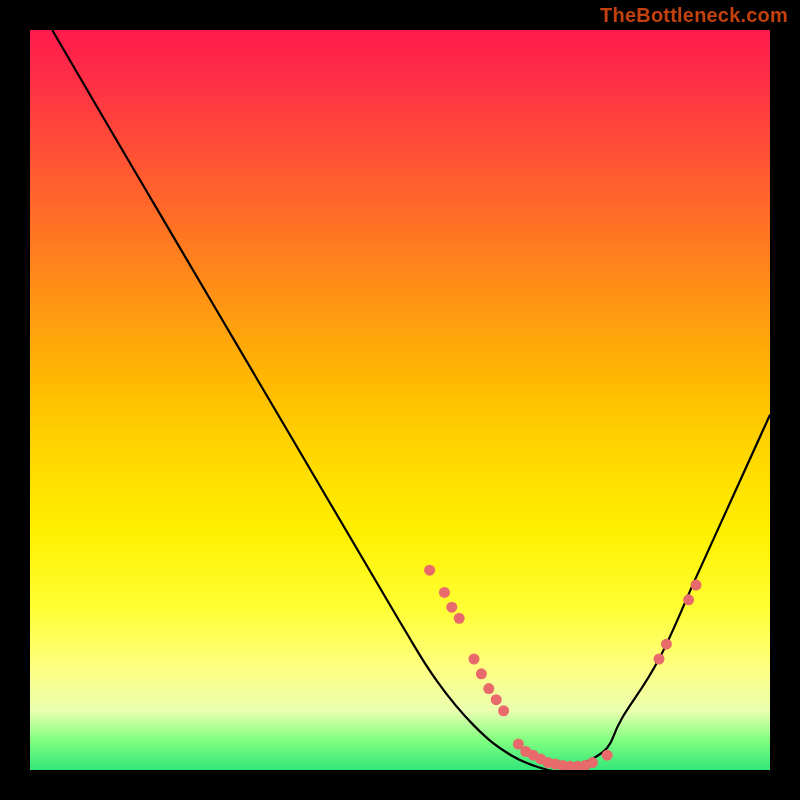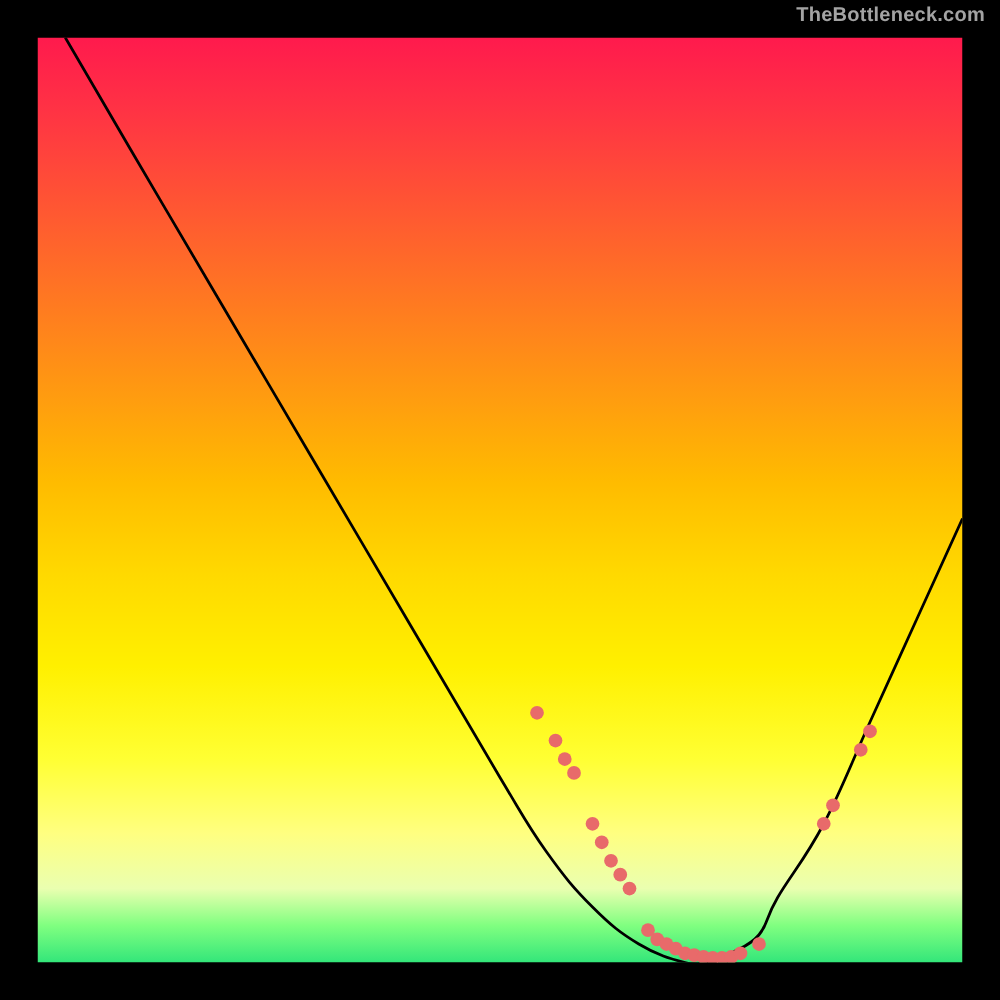--- a/index.html
+++ b/index.html
@@ -14,22 +14,22 @@
   .container {
     position: relative;
     width: 800px;
     height: 800px;
     background: #000;
   }
   .watermark {
     position: absolute;
     top: 4px;
     right: 12px;
-    color: #a3a3a3;
-    font-size: 16px;
+    color: #c2410c;
+    font-size: 20px;
     font-weight: bold;
     letter-spacing: 0.2px;
     z-index: 10;
   }
   .plot-area {
     position: absolute;
     left: 30px;
     top: 30px;
     width: 740px;
     height: 740px;

